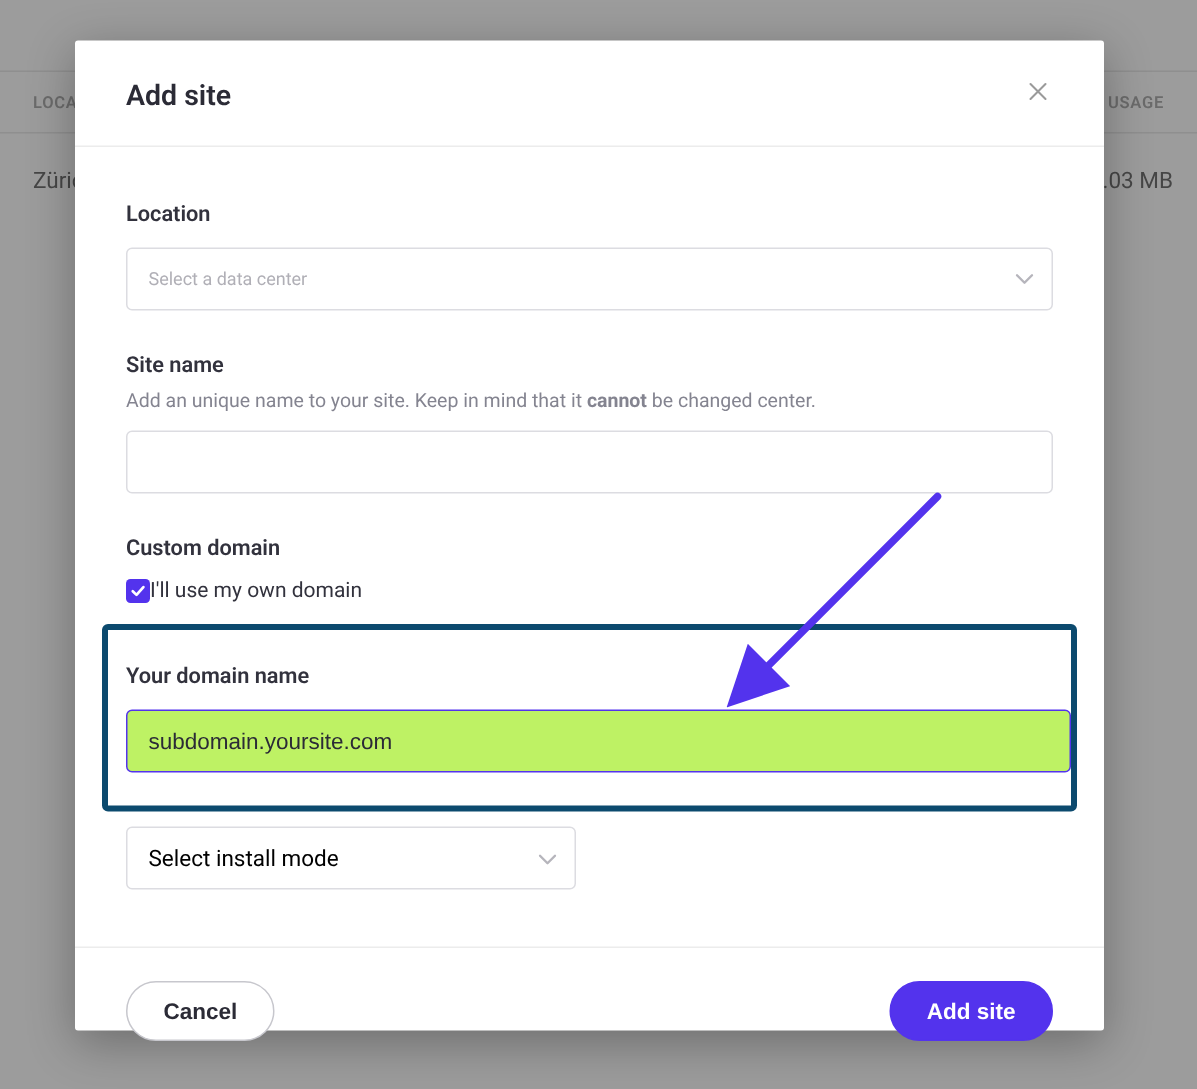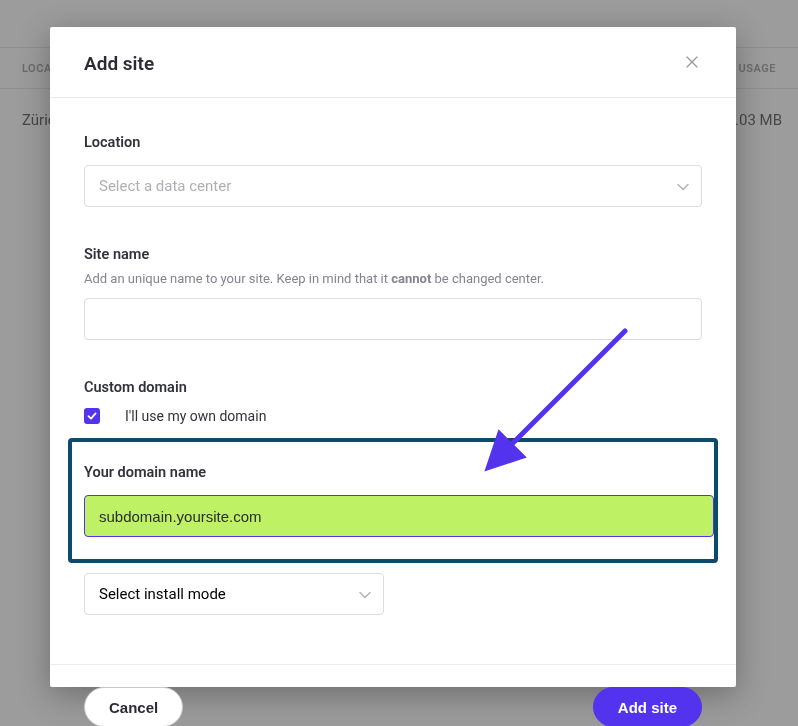--- a/index.html
+++ b/index.html
@@ -96,41 +96,41 @@
       margin-top: -6px;
       margin-bottom: 12px;
     }
     .helper b { font-weight: 700; color: #848490; }
     .select, .input {
       width: 100%;
       height: 42px;
       border: 1px solid #dcdce1;
       border-radius: 4px;
       padding: 0 14px;
-      font-size: 15px;
+      font-size: 12px;
       color: #2c2c34;
       background: #fff;
       display: flex;
       align-items: center;
       position: relative;
     }
     .select .ph { color: #b0afb6; }
     .select .chev, .select-sm .chev {
       position: absolute;
       right: 12px;
       top: 50%;
       transform: translateY(-50%);
       color: #b6b5bc;
     }
-    .group { margin-bottom: 39px; }
+    .group { margin-bottom: 28px; }
 
     .checkbox-row {
       display: flex;
       align-items: center;
-      gap: 25px;
+      gap: 0;
       margin-top: -2px;
     }
     .chk {
       width: 16px; height: 16px;
       border-radius: 3px;
       background: #5333ed;
       display: inline-flex;
       align-items: center;
       justify-content: center;
     }

